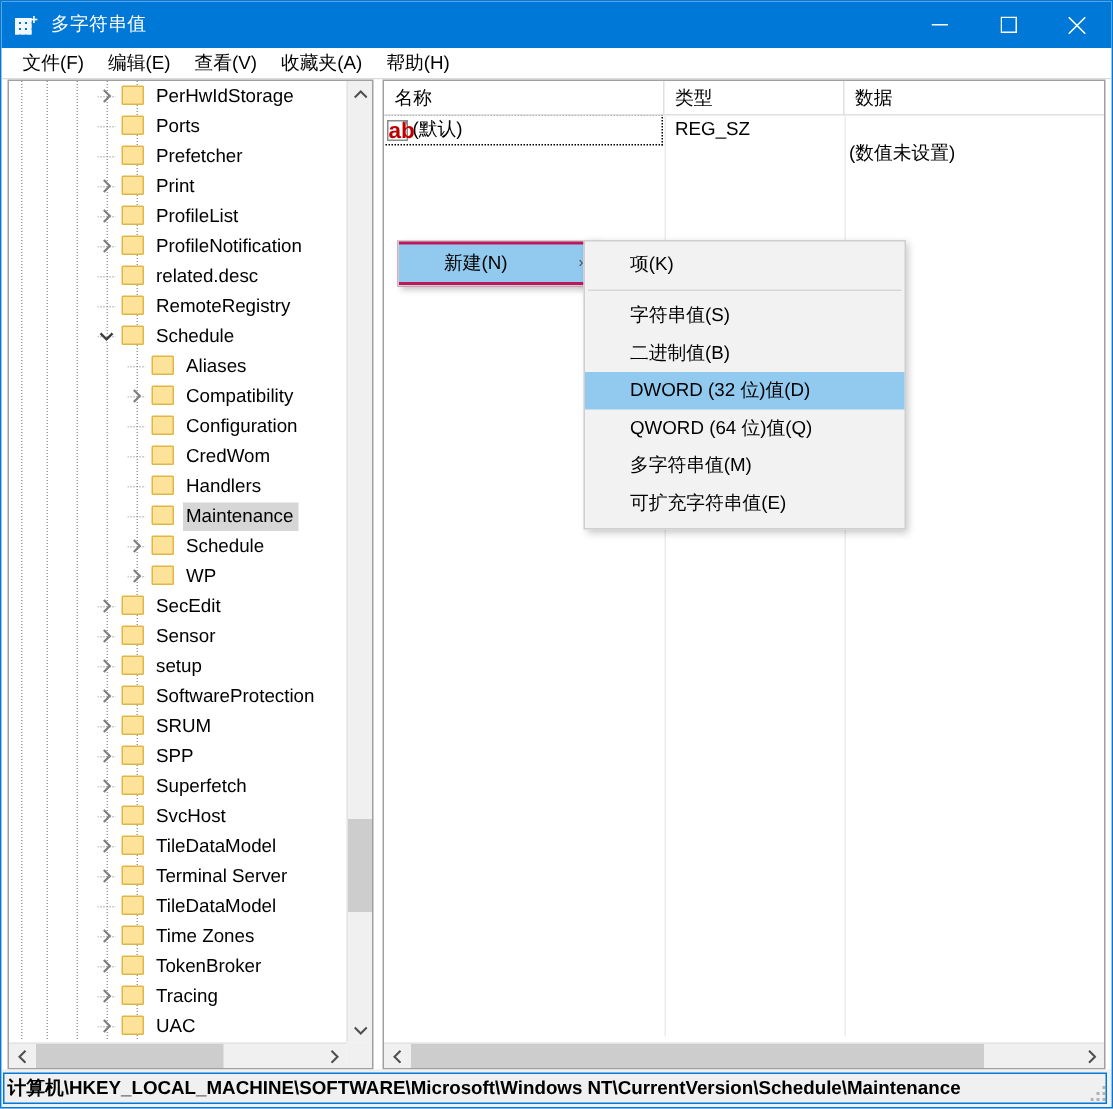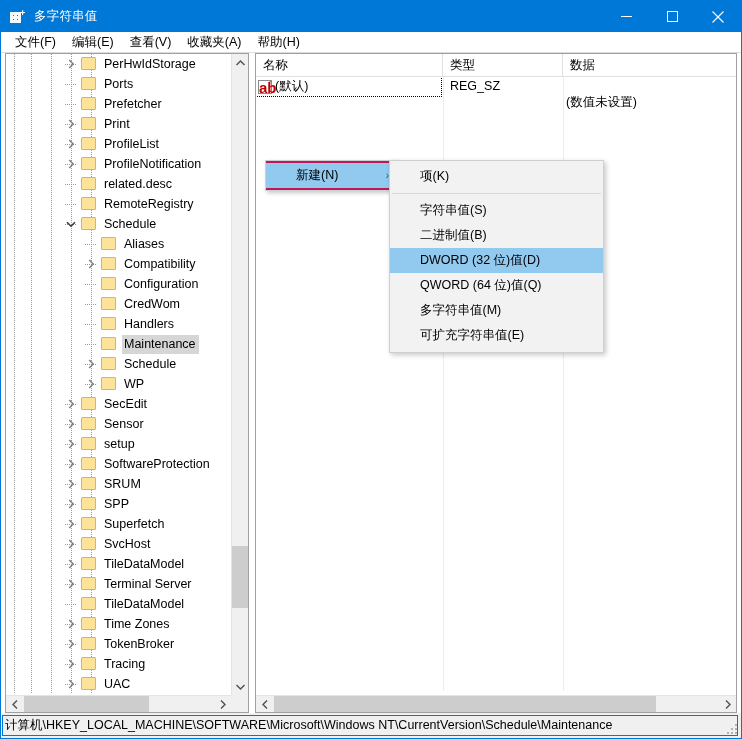--- a/index.html
+++ b/index.html
@@ -322,21 +322,21 @@
     height: 1px;
     background: #d7d7d7;
     margin: 4px 2px 4px 2px;
   }
 
   
   #statusbar {
     position: absolute; left: 0; bottom: 0;
     width: 740px; height: 25px;
     background: #f0f0f0;
-    display: flex; align-items: center;
+    display: flex; align-items: center; font-weight: bold;
   }
   #status-field {
     position: absolute; left: 1px; top: 2px;
     width: 736px; height: 21px;
     border: 1px solid #0078d7;
     background: #f0f0f0;
     display: flex; align-items: center;
     padding-left: 2px;
     font-size: 12.5px;
     color: #000000;

